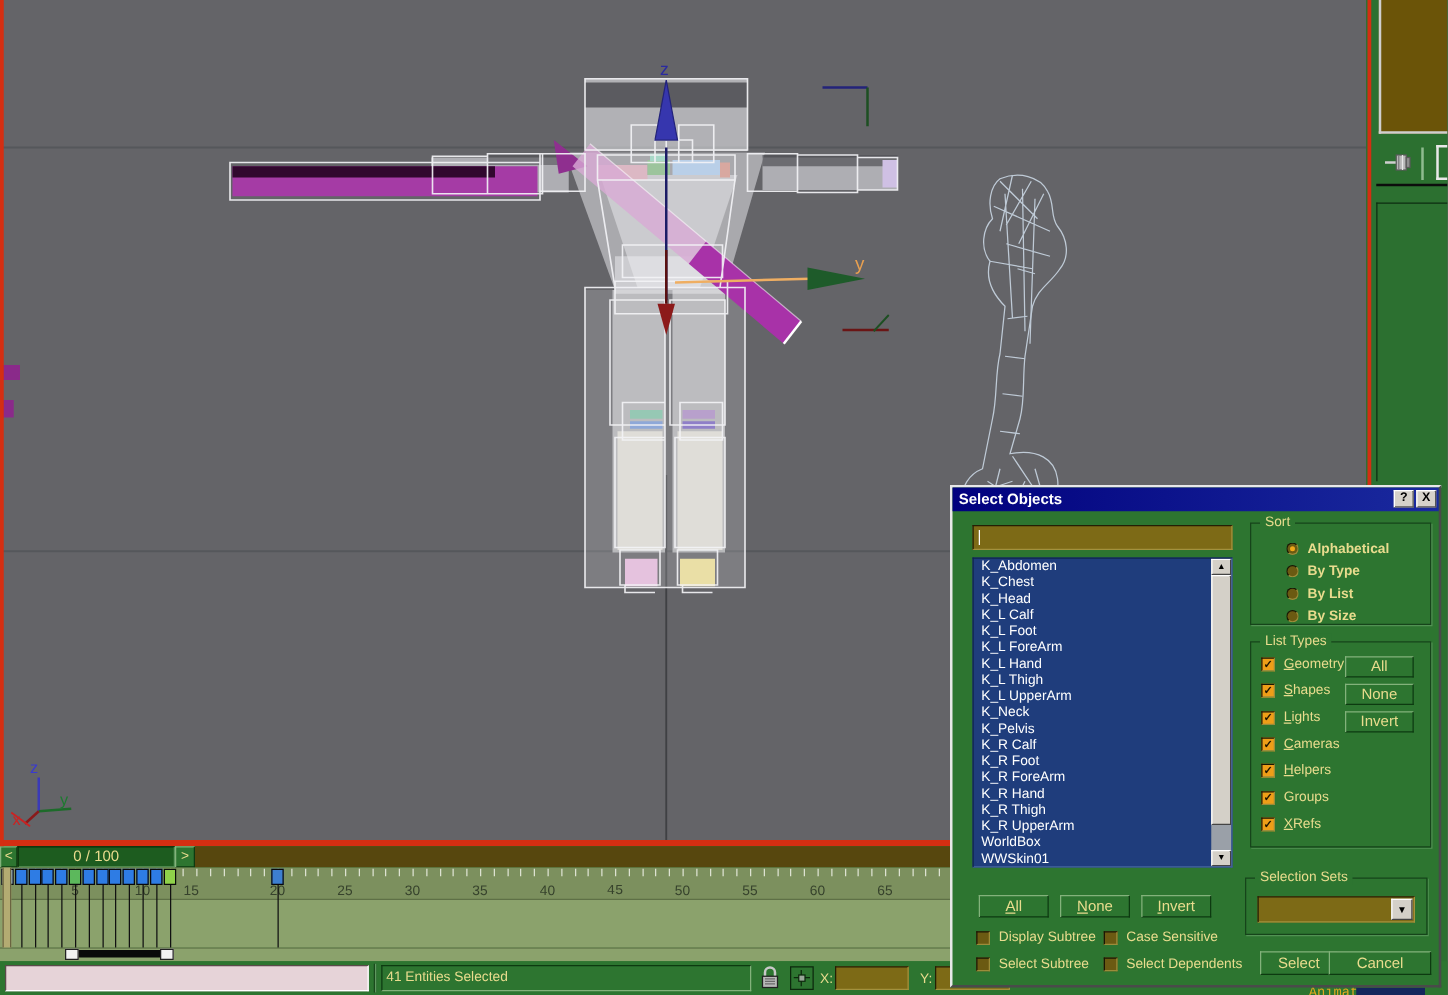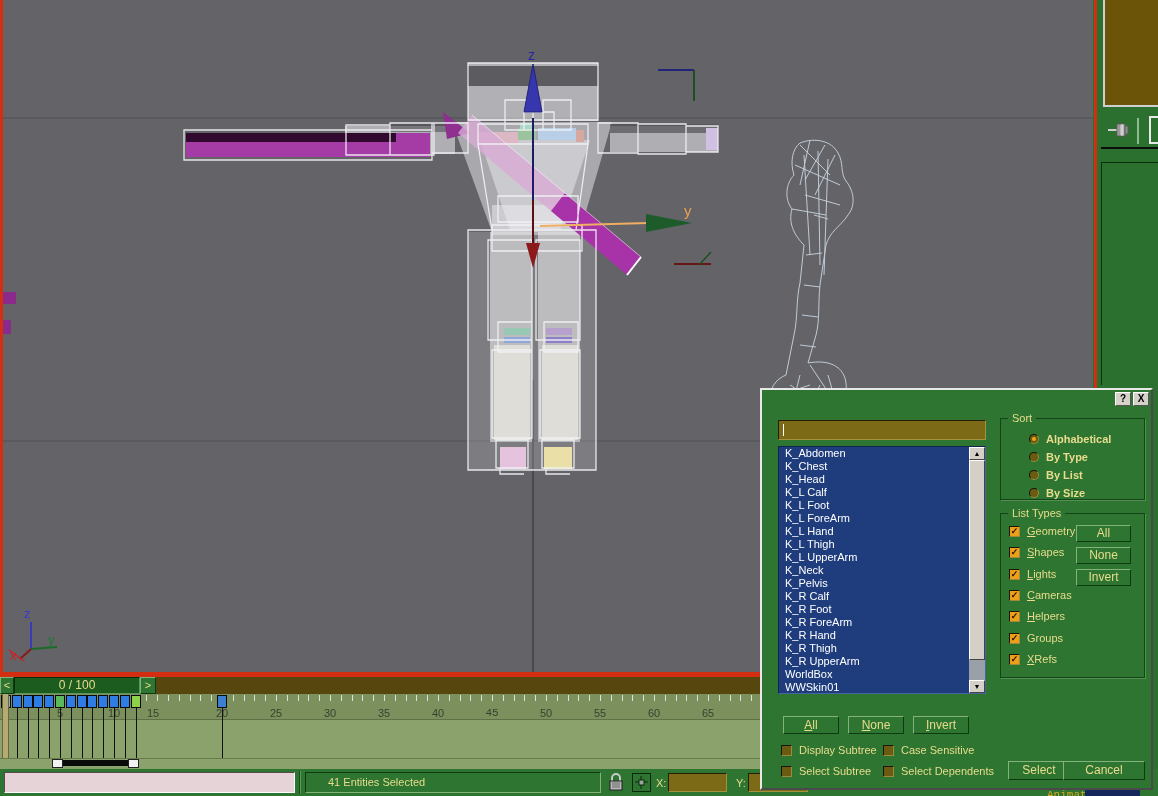--- a/index.html
+++ b/index.html
@@ -49,21 +49,21 @@
                border-left:1px solid #6a6440; border-right:1px solid #6a6440; }
   #range-bar { position:absolute; top:88px; height:6px; background:#0a0a0a; }
   .range-handle { position:absolute; top:87px; width:11px; height:9px; background:#f2f2f2; border:1px solid #222; }
 
   
   #status-bar { left:0; top:769px; width:1158px; height:27px; background:#2d7530; }
   #prompt-field { left:4px; top:3px; width:291px; height:21px; background:#e6d3d8;
                   border:1px solid; border-color:#5a4a4a #fff #fff #5a4a4a; }
   #sb-divider { left:299px; top:2px; width:2px; height:23px; background:#1a4a1c; border-right:1px solid #5f985f; }
   #sel-status { left:305px; top:3px; width:296px; height:21px; color:var(--yel); font-size:11px;
-                line-height:19px; padding-left:22px;
+                line-height:19px; padding-left:3px;
                 border:1px solid; border-color:var(--bevD) var(--bevL) var(--bevL) var(--bevD); }
   .sb-label { color:var(--yel); font-size:11px; top:8px; }
   .sb-field { top:4px; height:19px; background:var(--olive);
               border:1px solid; border-color:#241f04 #a3913d #a3913d #241f04; }
   #xy-toggle { left:632px; top:4px; width:19px; height:19px; border:1px solid #0c280c; background:#2d7530;}
 
   
   #dialog { left:760px; top:388px; width:393px; height:402px; background:#2d7530; z-index:10;
             border:2px solid; border-color:#e8e8e8 #4a4a4a #4a4a4a #e8e8e8; }
   #dlg-title { left:0; top:0; right:0; height:19px;
@@ -390,20 +390,23 @@
   <div class="abs sb-label" style="left:656px">X:</div>
   <div class="abs sb-field" style="left:668px;width:59px"></div>
   <div class="abs sb-label" style="left:736px">Y:</div>
   <div class="abs sb-field" style="left:748px;width:60px"></div>
 </div>
 
 <div class="abs" id="animate-sliver">Animate</div>
 <div class="abs" id="navy-sliver"></div>
 
 <div class="abs" id="dialog">
+  <div class="abs" id="dlg-title">
+    <span>Select Objects</span>
+  </div>
   <div class="title-btn" id="dlg-help">?</div>
   <div class="title-btn" id="dlg-close">X</div>
 
   <div class="abs" id="search-input">
     <div class="abs" id="caret"></div>
   </div>
 
   <div class="abs" id="obj-list">
     <div id="list-items">
         <div class="list-item">K_Abdomen</div>
@@ -491,16 +494,23 @@
       <div class="cb unchecked" style="left: 19px; top: 355px;"></div>
       <div class="cb-label" style="left: 37px; top: 354px;">Display Subtree</div>
       <div class="cb unchecked" style="left: 121px; top: 355px;"></div>
       <div class="cb-label" style="left: 139px; top: 354px;">Case Sensitive</div>
       <div class="cb unchecked" style="left: 19px; top: 376px;"></div>
       <div class="cb-label" style="left: 37px; top: 375px;">Select Subtree</div>
       <div class="cb unchecked" style="left: 121px; top: 376px;"></div>
       <div class="cb-label" style="left: 139px; top: 375px; text-align: center;">Select Dependents</div>
     </div>
 
+  <div class="groupbox" id="selset-group">
+    <div class="gb-legend">Selection Sets</div>
+    <div id="selset-drop">
+      <span></span>
+      <div id="selset-arrow">▼</div>
+    </div>
+  </div>
 
   <div class="dlg-btn" style="left:246px;top:371px;width:62px;height:19px;line-height:17px">Select</div>
   <div class="dlg-btn" style="left:301px;top:371px;width:82px;height:19px;line-height:17px">Cancel</div>
 </div>
 
 </body></html>

